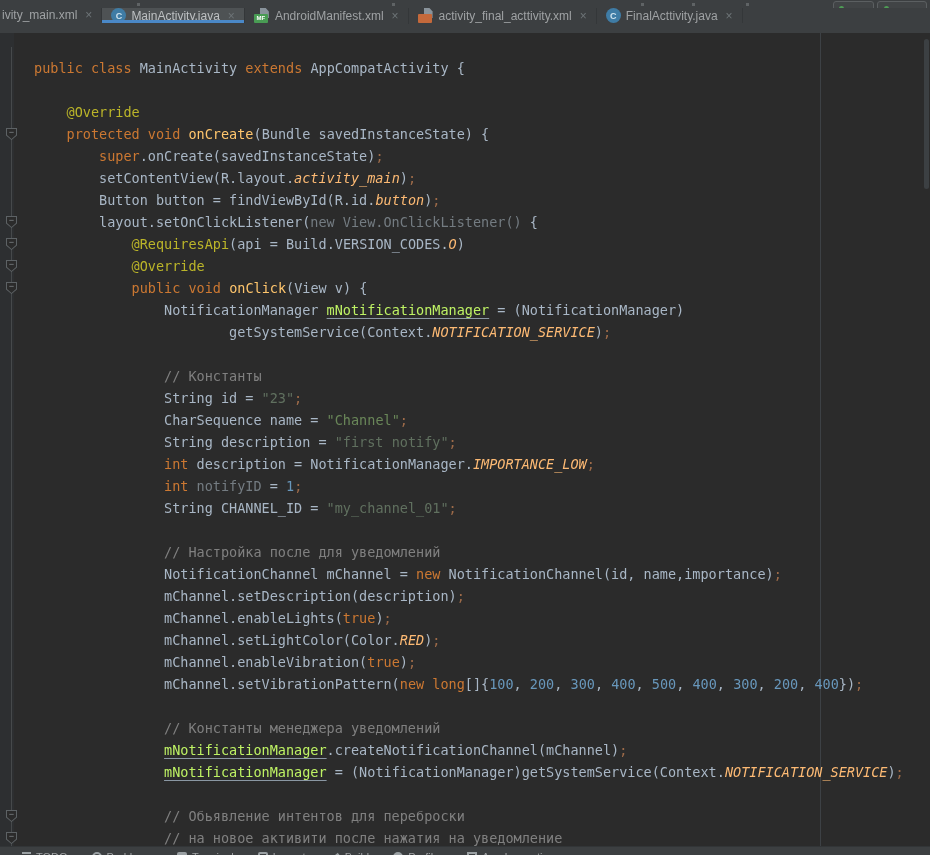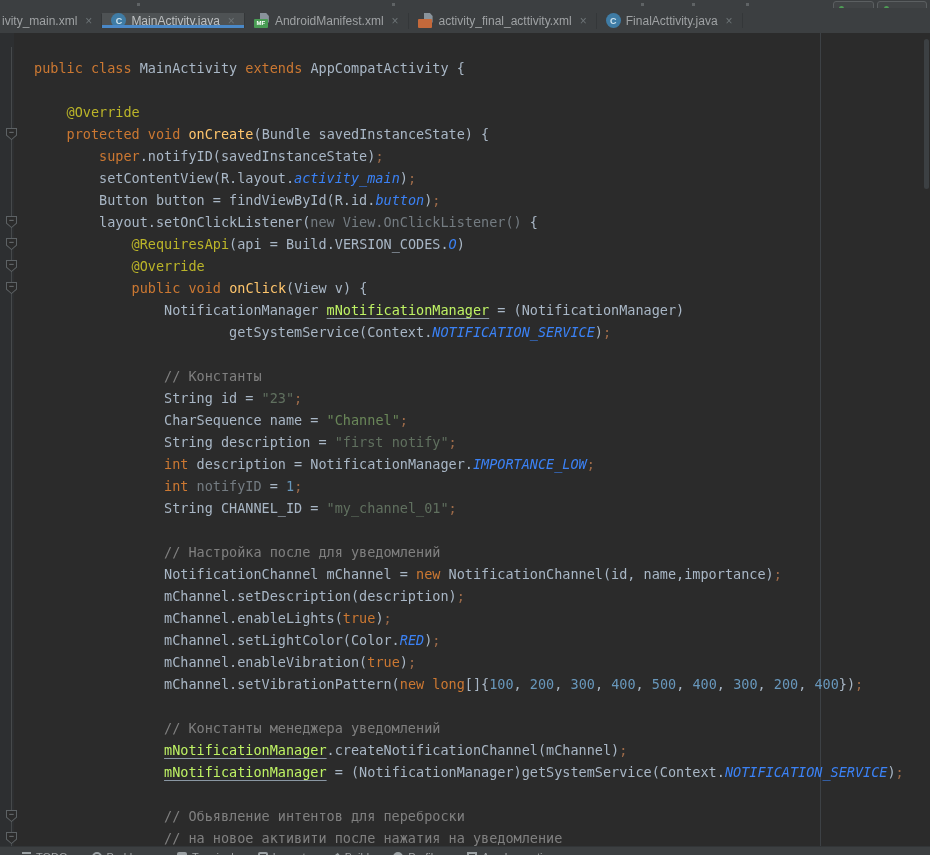--- a/index.html
+++ b/index.html
@@ -6,21 +6,21 @@
   #app{position:relative;width:930px;height:855px;overflow:hidden;background:#2b2b2b;
        font-family:"Liberation Sans","DejaVu Sans",sans-serif;}
 
   
   #toolbar{position:absolute;left:0;top:0;width:930px;height:8px;background:#3c3f41;overflow:hidden;}
   .tb-tick{position:absolute;top:3px;width:3px;height:3px;background:#5f6365;}
   .tb-btn{position:absolute;top:1px;height:13px;border:1px solid #5b5f61;border-radius:3px;background:#414446;}
   .tb-green-dot{position:absolute;top:4px;width:5px;height:5px;border-radius:50%;background:#4f9e56;}
 
   
-  #tabbar{position:absolute;left:0;top:8px;width:930px;height:25px;background:#3c3f41;display:flex;align-items:center;}
+  #tabbar{position:absolute;left:0;top:8px;width:930px;height:25px;background:#3c3f41;display:flex;align-items:flex-start;}
   .tab{position:relative;display:flex;align-items:center;gap:5px;padding:0 9px;font-size:12px;
        color:#9fa2a4;border-right:1px solid #343739;cursor:default;}
   .tab.active{background:#4e5254;color:#bdc0c2;}
   .tab.active .underline{position:absolute;left:0;right:0;bottom:0;height:3px;background:#4a88c7;}
   .tab .close{font-size:12px;color:#6d7477;margin-left:3px;line-height:1;}
   .ic-class{width:15px;height:15px;border-radius:50%;background:#3f7ca5;color:#cfe3ee;
             font-size:9px;font-weight:bold;display:flex;align-items:center;justify-content:center;flex:0 0 auto;}
   .ic-file{position:relative;width:16px;height:16px;flex:0 0 auto;}
   .ic-file .page{position:absolute;right:1px;top:0;width:9px;height:10px;background:#97a2ab;
             clip-path:polygon(0 0,65% 0,100% 35%,100% 100%,0 100%);opacity:.85;}
@@ -46,21 +46,21 @@
         font-family:"DejaVu Sans Mono","Liberation Mono",monospace;font-size:13.5px;}
   .code-line{white-space:pre;height:22px;line-height:22px;margin-left:20px;}
   .tk-d{color:#a9b7c6}
   .tk-k{color:#cc7832}
   .tk-a{color:#bbb529}
   .tk-m{color:#ffc66d}
   .tk-s{color:#6a8759}
   .tk-sd{color:#60705f}
   .tk-n{color:#6897bb}
   .tk-c{color:#808080}
-  .tk-f{color:#3b82f6;font-style:italic}
+  .tk-f{color:#fdba74;font-style:italic}
   .tk-g{color:#747c82}
   .tk-u{color:#bef264;text-decoration:underline;text-underline-offset:3px;text-decoration-color:#8a97a3;}
   .tk-semi{color:#9e6b49}
 
   
   #bottombar{position:absolute;left:0;top:846px;width:930px;height:26px;background:#3c3f41;
              border-top:1px solid #323537;display:flex;align-items:flex-start;padding:4px 0 0 22px;
              gap:24px;box-sizing:border-box;}
   .sb-item{display:flex;align-items:center;gap:5px;font-size:11px;color:#a0a3a5;}
   .sb-ic{width:10px;height:10px;display:inline-block;flex:0 0 auto;box-sizing:border-box;}
@@ -127,21 +127,21 @@
 
   <div id="editor">
     <div id="gutter"></div>
     <div id="fold-line"></div>
     <div id="margin-guide"></div>
     <div id="code">
         <div class="code-line"><span class="tk-k">public</span><span class="tk-d"> </span><span class="tk-k">class</span><span class="tk-d"> MainActivity </span><span class="tk-k">extends</span><span class="tk-d"> AppCompatActivity {</span></div>
         <div class="code-line">&nbsp;</div>
         <div class="code-line"><span class="tk-a">    @Override</span></div>
         <div class="code-line"><span class="tk-d">    </span><span class="tk-k">protected</span><span class="tk-d"> </span><span class="tk-k">void</span><span class="tk-d"> </span><span class="tk-m">onCreate</span><span class="tk-d">(Bundle savedInstanceState) {</span></div>
-        <div class="code-line"><span class="tk-d">        </span><span class="tk-k">super</span><span class="tk-d">.notifyID(savedInstanceState)</span><span class="tk-semi">;</span></div>
+        <div class="code-line"><span class="tk-d">        </span><span class="tk-k">super</span><span class="tk-d">.onCreate(savedInstanceState)</span><span class="tk-semi">;</span></div>
         <div class="code-line"><span class="tk-d">        setContentView(R.layout.</span><span class="tk-f">activity_main</span><span class="tk-d">)</span><span class="tk-semi">;</span></div>
         <div class="code-line"><span class="tk-d">        Button button = findViewById(R.id.</span><span class="tk-f">button</span><span class="tk-d">)</span><span class="tk-semi">;</span></div>
         <div class="code-line"><span class="tk-d">        layout.setOnClickListener(</span><span class="tk-g">new View.OnClickListener()</span><span class="tk-d"> {</span></div>
         <div class="code-line"><span class="tk-d">            </span><span class="tk-a">@RequiresApi</span><span class="tk-d">(api = Build.VERSION_CODES.</span><span class="tk-f">O</span><span class="tk-d">)</span></div>
         <div class="code-line"><span class="tk-a">            @Override</span></div>
         <div class="code-line"><span class="tk-d">            </span><span class="tk-k">public</span><span class="tk-d"> </span><span class="tk-k">void</span><span class="tk-d"> </span><span class="tk-m">onClick</span><span class="tk-d">(View v) {</span></div>
         <div class="code-line"><span class="tk-d">                NotificationManager </span><span class="tk-u">mNotificationManager</span><span class="tk-d"> = (NotificationManager)</span></div>
         <div class="code-line"><span class="tk-d">                        getSystemService(Context.</span><span class="tk-f">NOTIFICATION_SERVICE</span><span class="tk-d">)</span><span class="tk-semi">;</span></div>
         <div class="code-line">&nbsp;</div>
         <div class="code-line"><span class="tk-c">                // Константы</span></div>

